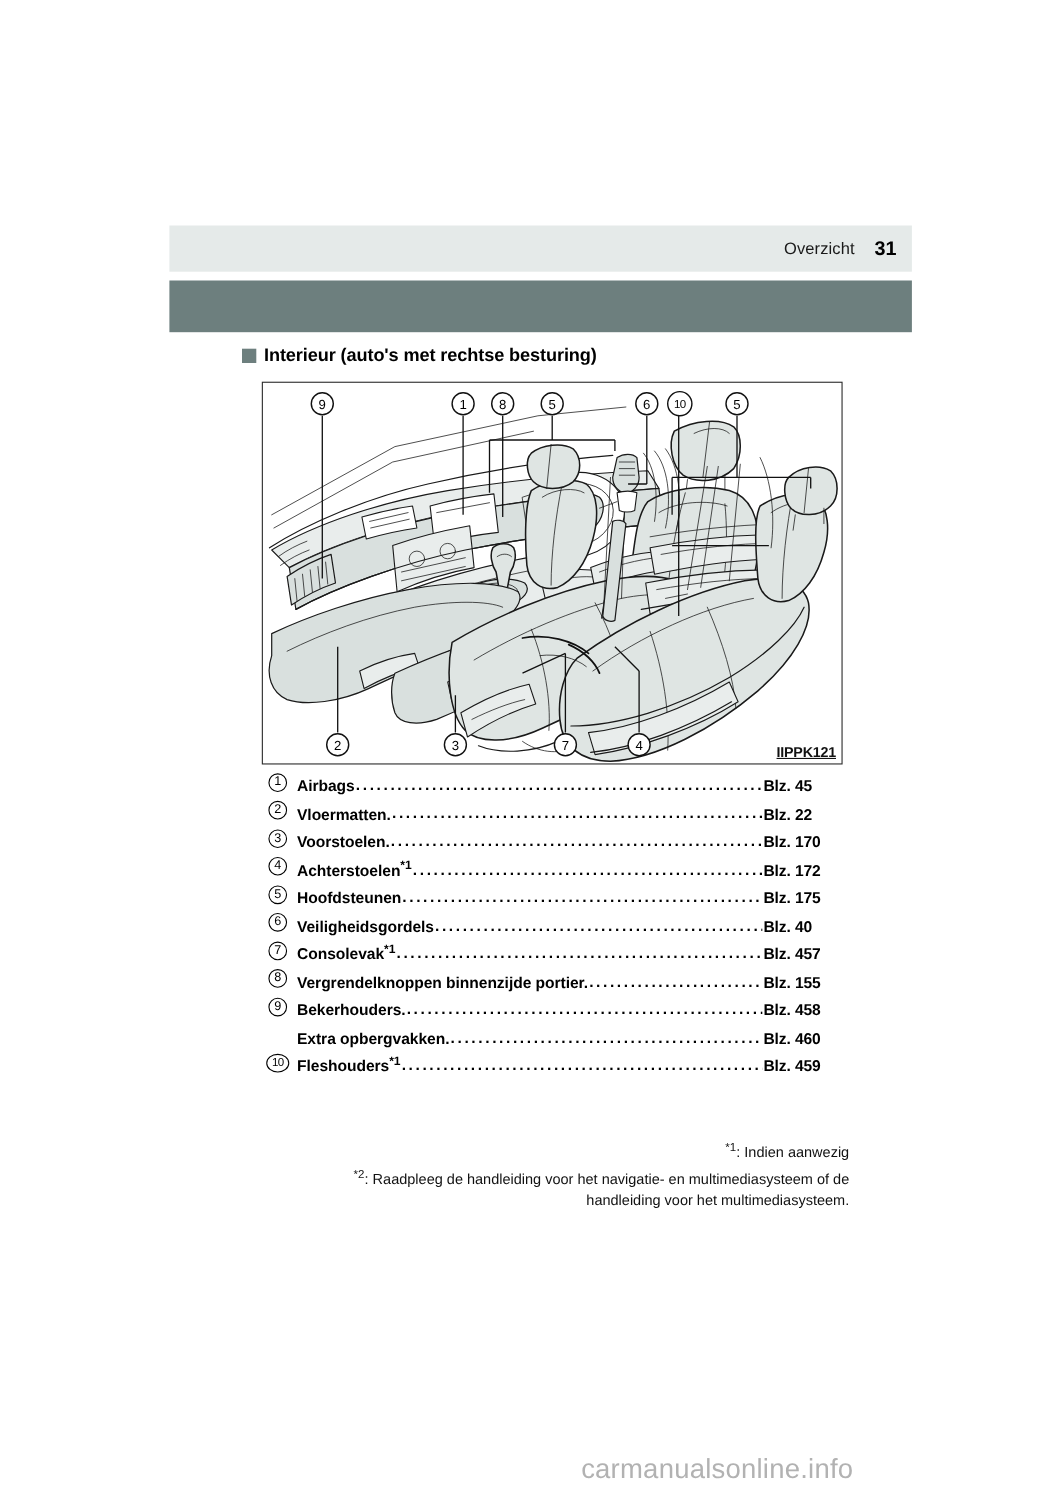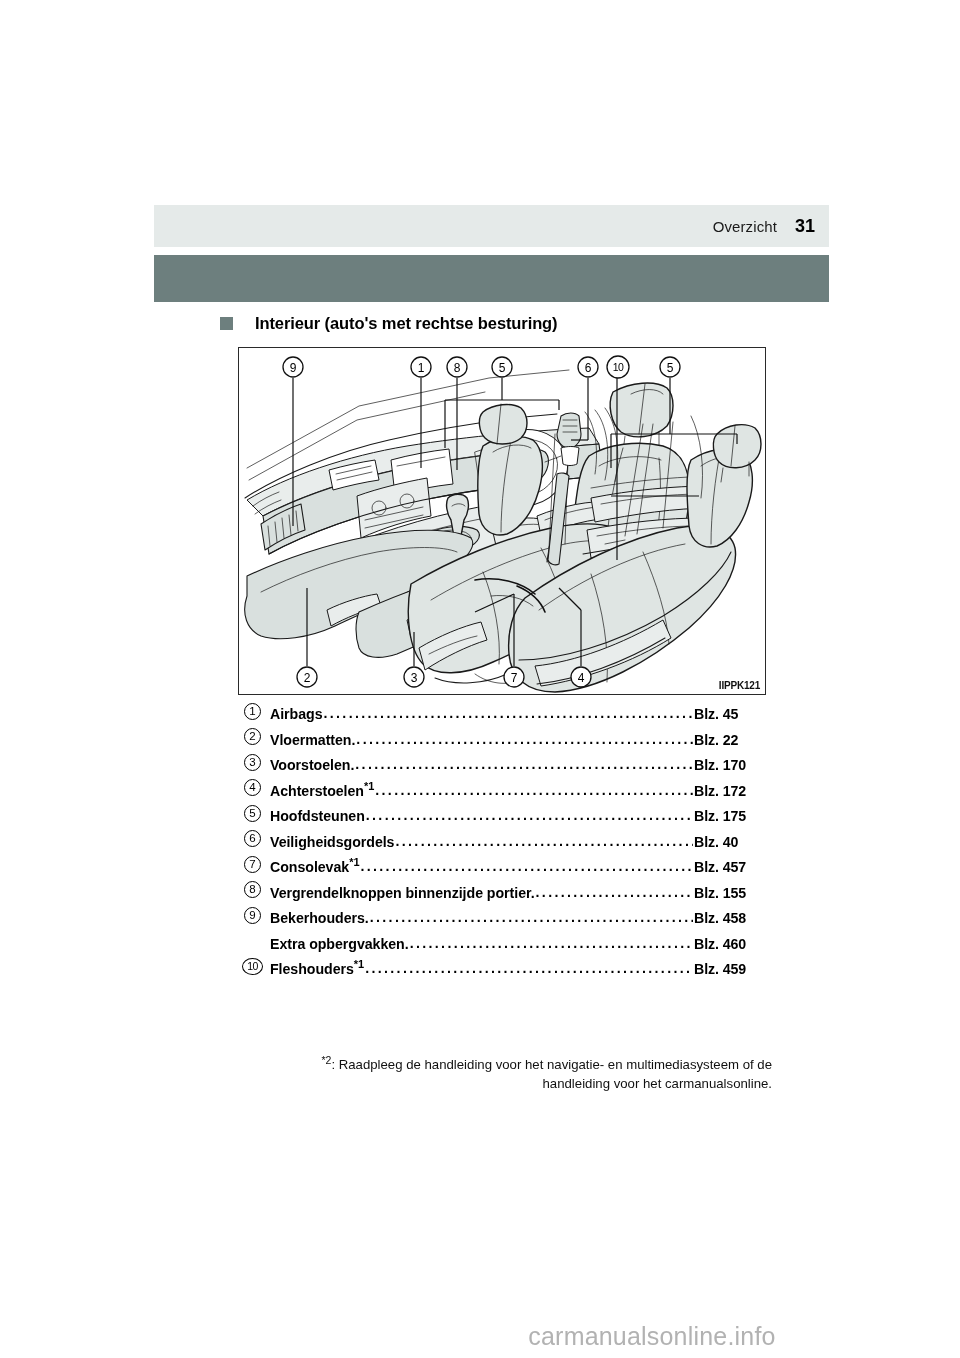--- a/index.html
+++ b/index.html
@@ -60,21 +60,21 @@
     background: #6d7f7e;
   }
 
   
   .section-title {
     position: absolute;
     left: 208px;
     top: 314px;
     display: flex;
     align-items: center;
-    gap: 22px;
+    gap: 7px;
   }
   .section-bullet {
     width: 13px;
     height: 13px;
     background: #6d7f7e;
     display: inline-block;
     flex: 0 0 auto;
   }
   .section-title-text {
     font-size: 16.5px;
@@ -93,24 +93,25 @@
     height: 348px;
     border: 1px solid #2a2a2a;
     box-sizing: border-box;
     background: #ffffff;
   }
   .illustration svg { display: block; }
   .illus-code {
     position: absolute;
     right: 5px;
     bottom: 3px;
-    font-size: 10px;
+    font-size: 13px;
     font-weight: bold;
     color: #111;
     letter-spacing: -.2px;
+    text-decoration: underline;
   }
 
   
   .index-list {
     position: absolute;
     left: 232px;
     top: 703px;
     width: 512px;
   }
   .idx-row {
@@ -196,21 +197,21 @@
     line-height: 19px;
   }
   .footnote .mark {
     font-weight: normal;
   }
   .footnote .mark sup {
     font-size: 10.5px;
     vertical-align: super;
     line-height: 0;
   }
-  .fn2 { margin-top: 17px; }
+  .fn2 { margin-top: 5px; }
 
   
   .watermark {
     position: absolute;
     left: 0;
     top: 1322px;
     width: 960px;
     text-align: center;
     font-size: 25px;
     color: #b2b2b2;
@@ -597,25 +598,28 @@
           <span class="circle-num wide">10</span>
         </span>
       <span class="idx-label"><span>Fleshouders</span><sup>*<span>1</span></sup></span>
       <span class="idx-dots">...................................................................</span>
       <span class="idx-page">Blz. 459</span>
     </div>
 
   </div>
 
   <div class="footnotes">
+    <div class="footnote fn1">
+      <span class="mark"><sup>*1</sup></span><span>: Indien aanwezig</span>
+    </div>
     <div class="footnote fn2">
       <span class="mark"><sup>*2</sup></span><span>: Raadpleeg de handleiding voor het navigatie- en multimediasysteem of de</span>
     </div>
     <div class="footnote">
-      <span>handleiding voor het carmanualsonline.</span>
+      <span>handleiding voor het multimediasysteem.</span>
     </div>
   </div>
 
   <div class="watermark">
     <span class="watermark-inner">carmanualsonline.info</span>
   </div>
 
 </div>
 
 </body></html>

